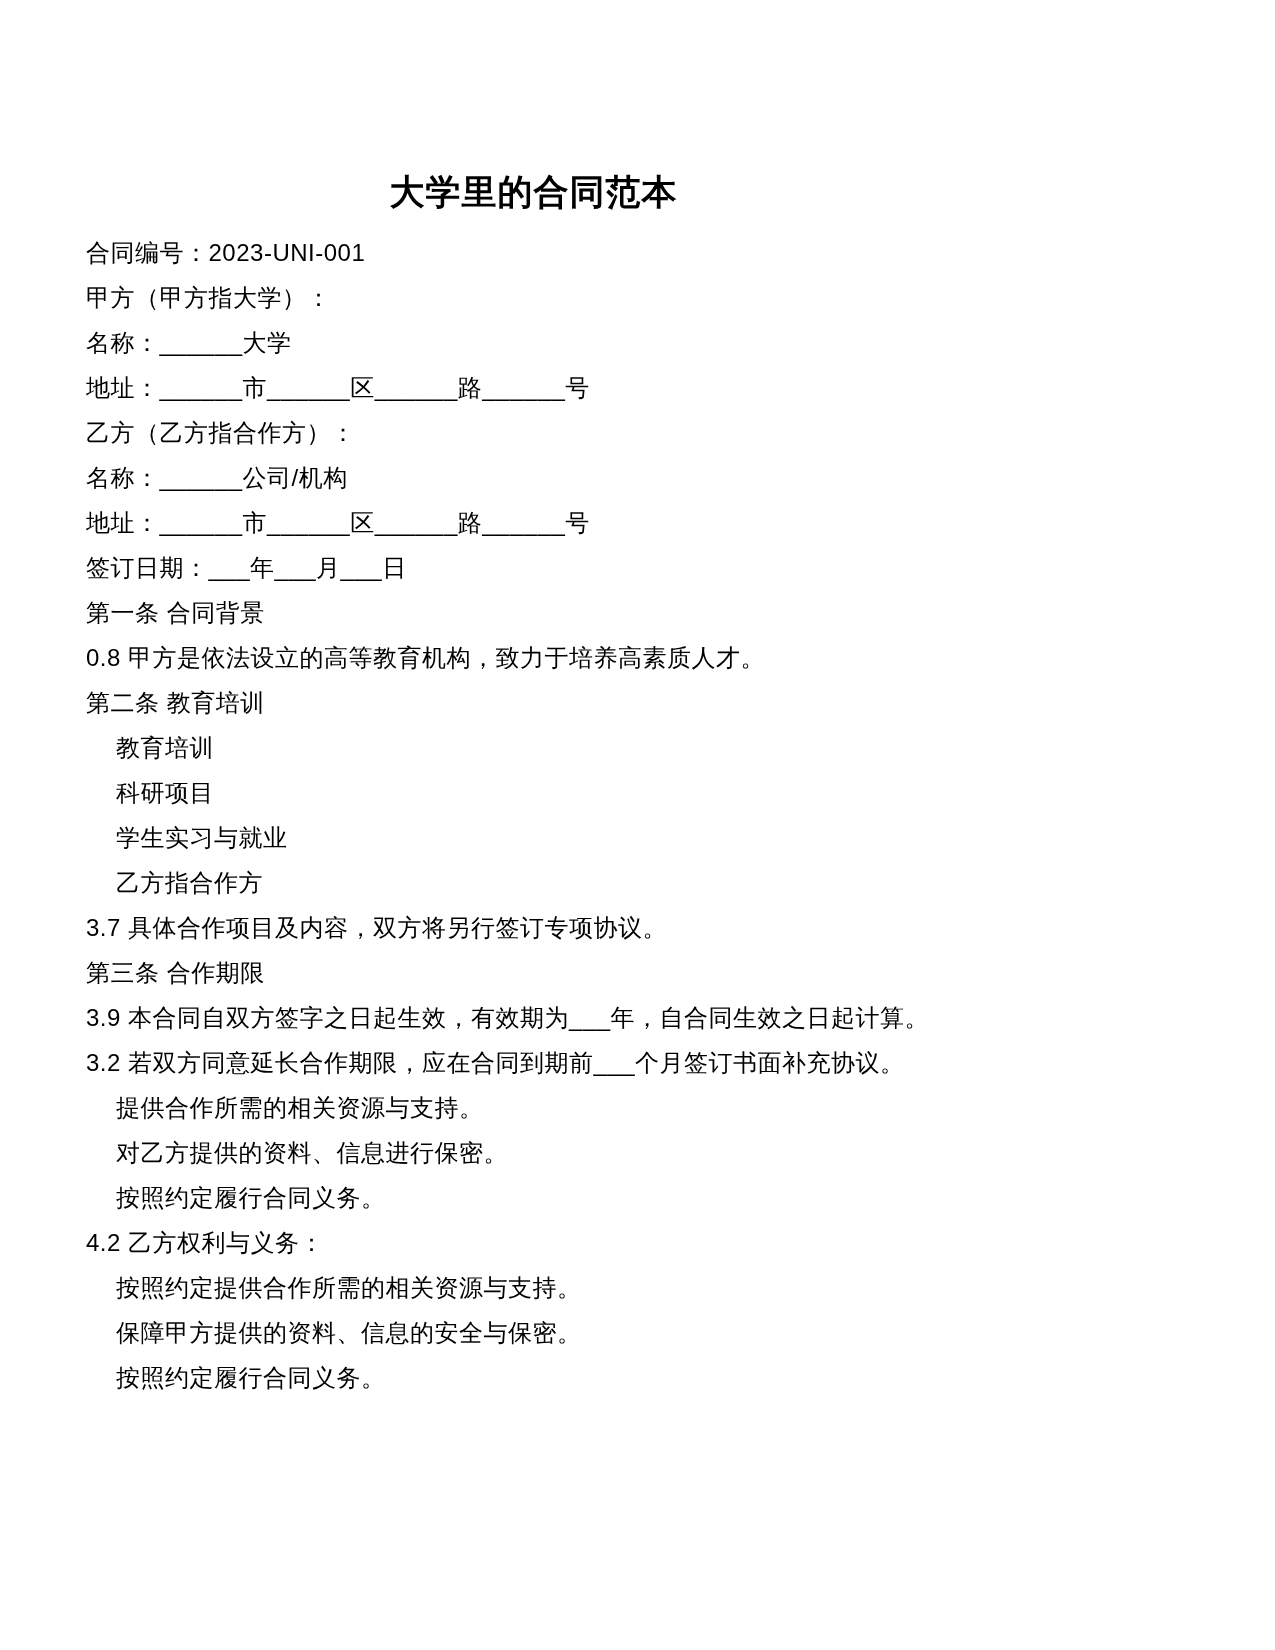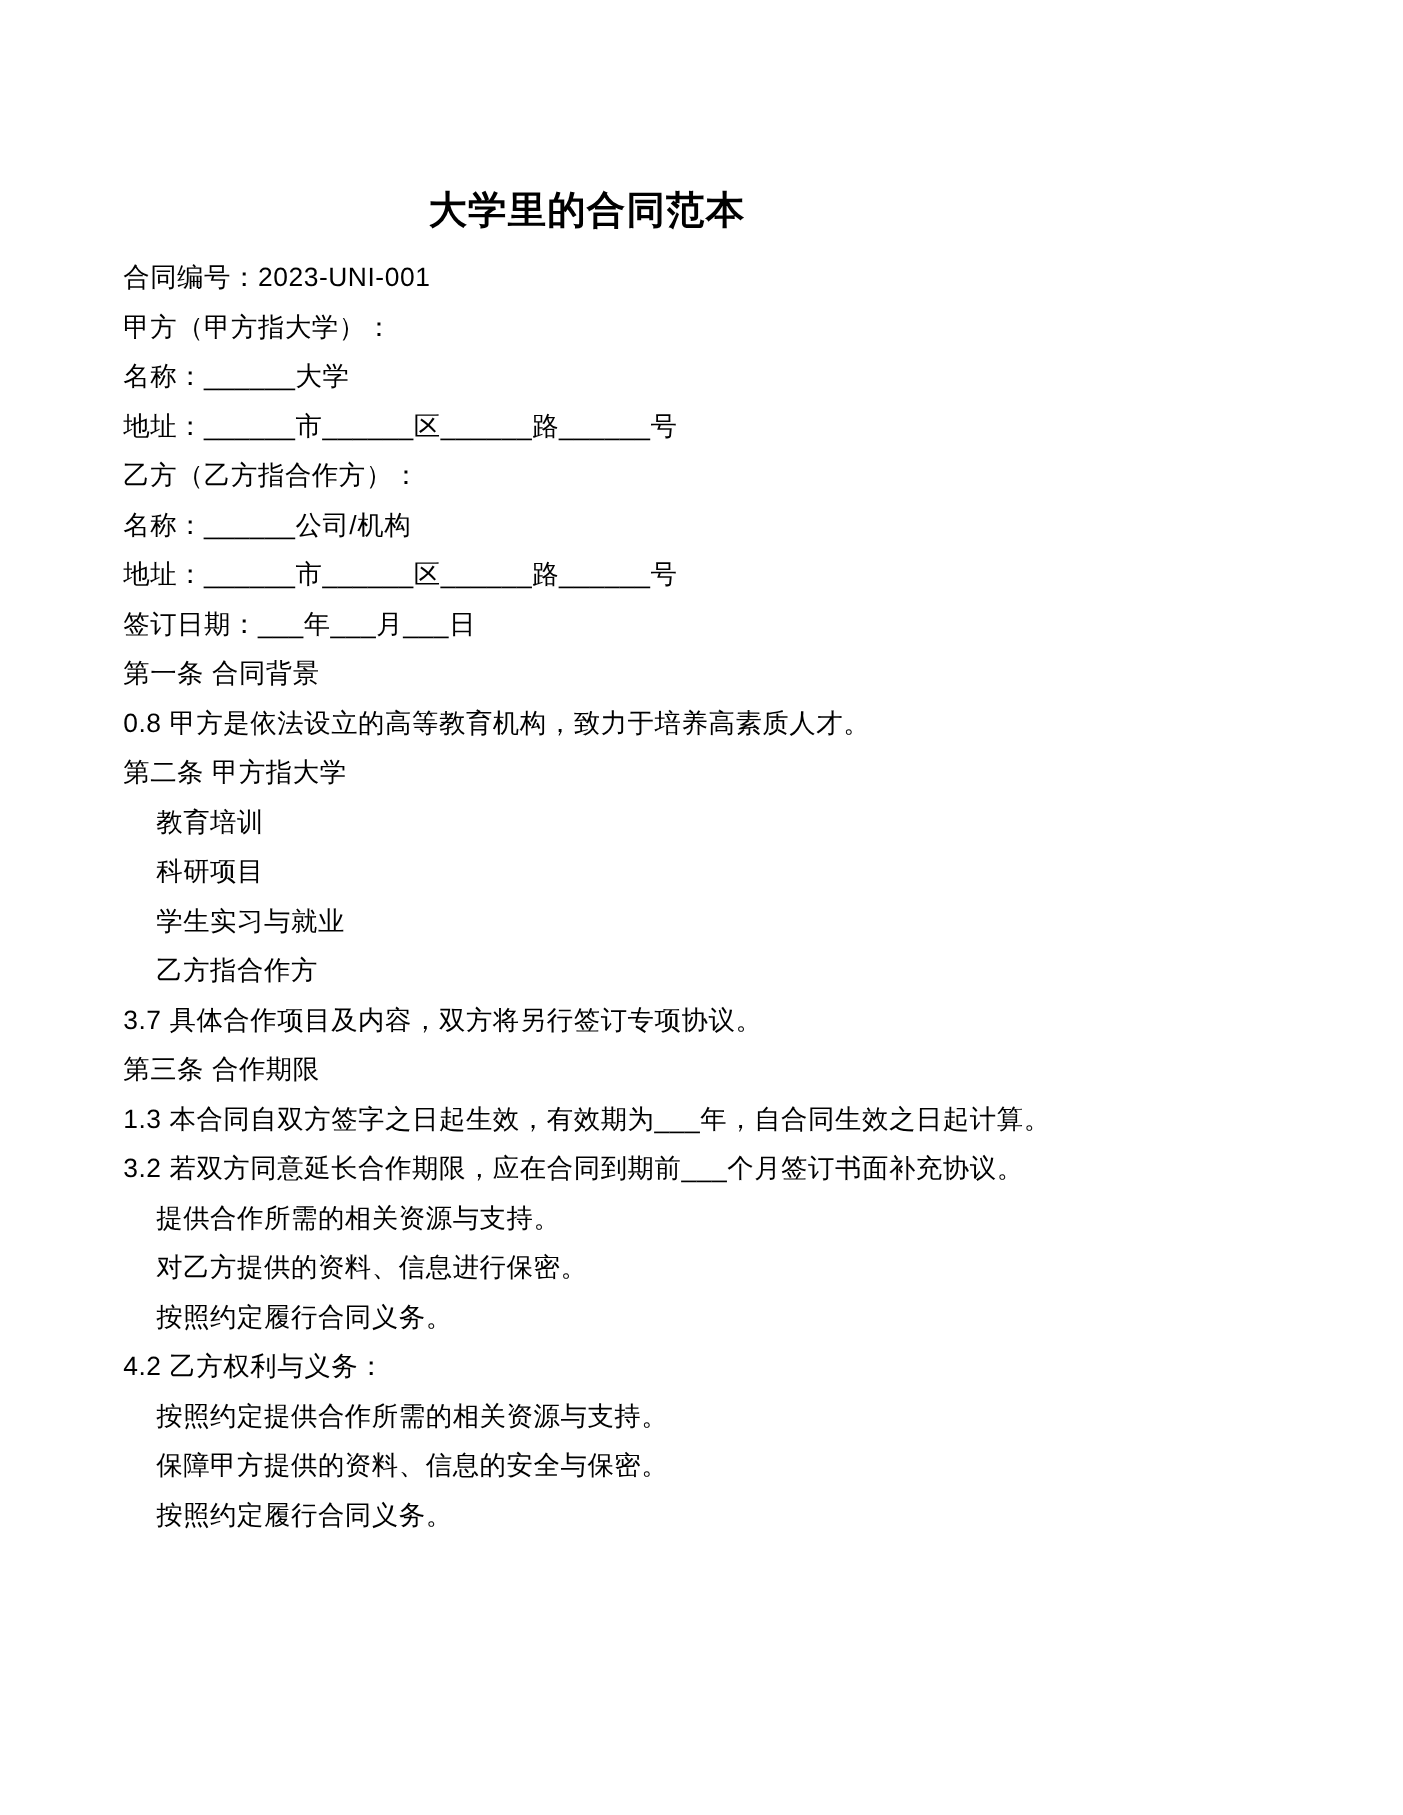--- a/index.html
+++ b/index.html
@@ -20,21 +20,21 @@
   }
   .doc-title {
     margin: 0 0 16px 0;
     text-align: center;
     font-size: 35px;
     font-weight: bold;
     line-height: 44px;
     letter-spacing: 1px;
   }
   .line {
-    margin: 0 60px 0 112px;
+    margin: 0 60px 0 86px;
     font-size: 24px;
     line-height: 45px;
     white-space: pre;
     letter-spacing: 0.5px;
   }
   .indent {
     padding-left: 30px;
   }
 </style>
 </head>
@@ -49,29 +49,29 @@
   <p class="line">名称：______大学</p>
   <p class="line">地址：______市______区______路______号</p>
   <p class="line">乙方（乙方指合作方）：</p>
   <p class="line">名称：______公司/机构</p>
   <p class="line">地址：______市______区______路______号</p>
   <p class="line">签订日期：___年___月___日</p>
 
   <p class="line">第一条 合同背景</p>
   <p class="line">0.8 甲方是依法设立的高等教育机构，致力于培养高素质人才。</p>
 
-  <p class="line">第二条 甲方指大学</p>
+  <p class="line">第二条 教育培训</p>
   <p class="line indent">教育培训</p>
   <p class="line indent">科研项目</p>
   <p class="line indent">学生实习与就业</p>
   <p class="line indent">乙方指合作方</p>
   <p class="line">3.7 具体合作项目及内容，双方将另行签订专项协议。</p>
 
   <p class="line">第三条 合作期限</p>
-  <p class="line">1.3 本合同自双方签字之日起生效，有效期为___年，自合同生效之日起计算。</p>
+  <p class="line">3.9 本合同自双方签字之日起生效，有效期为___年，自合同生效之日起计算。</p>
   <p class="line">3.2 若双方同意延长合作期限，应在合同到期前___个月签订书面补充协议。</p>
 
   <p class="line indent">提供合作所需的相关资源与支持。</p>
   <p class="line indent">对乙方提供的资料、信息进行保密。</p>
   <p class="line indent">按照约定履行合同义务。</p>
   <p class="line">4.2 乙方权利与义务：</p>
   <p class="line indent">按照约定提供合作所需的相关资源与支持。</p>
   <p class="line indent">保障甲方提供的资料、信息的安全与保密。</p>
   <p class="line indent">按照约定履行合同义务。</p>
 

